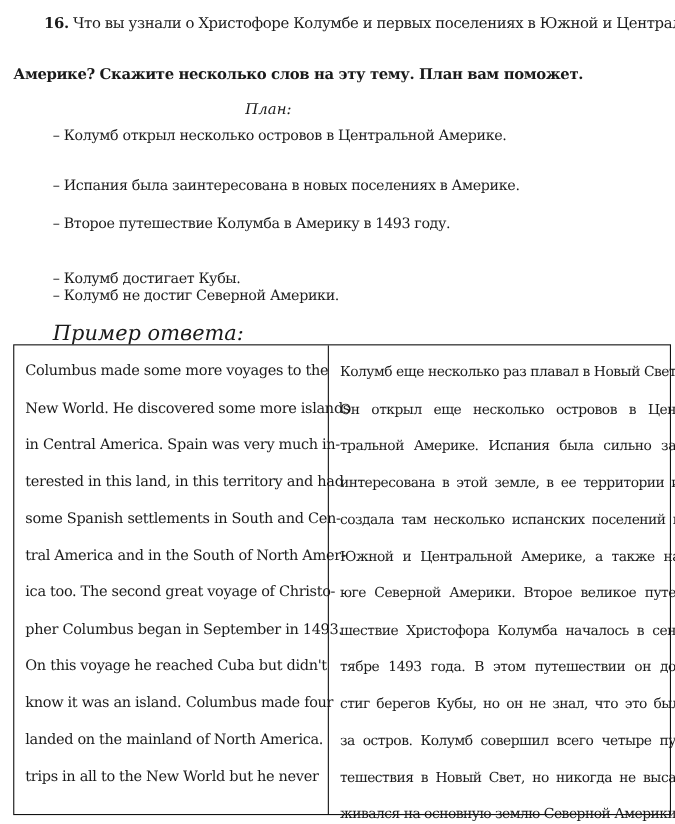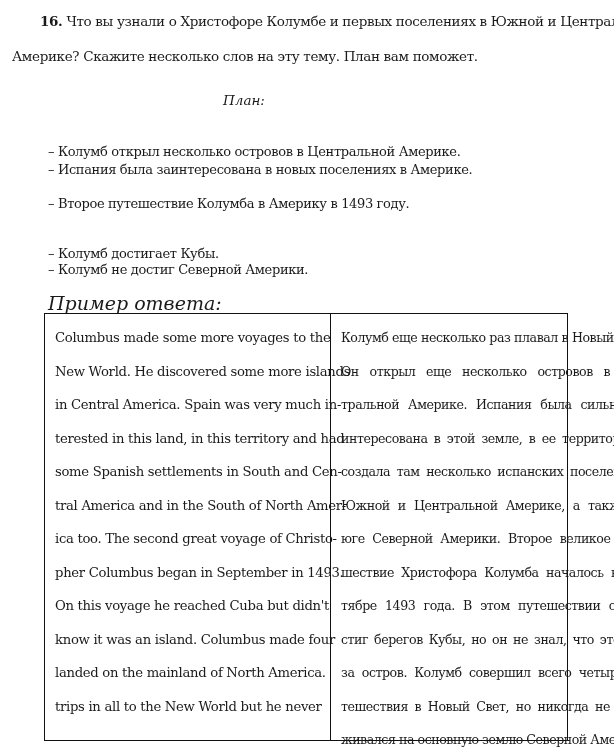--- a/index.html
+++ b/index.html
@@ -15,53 +15,52 @@
       font-family: "DejaVu Serif", serif;
       color: #1a1a1a;
     }
     .line {
       position: absolute;
       white-space: nowrap;
       font-size: 13.5px;
       letter-spacing: -0.35px;
     }
     .task-line-1 { left: 40px; top: 13px; }
-    .task-line-2 { left: 12px; top: 48px; }
+    .task-line-2 { left: 12px; top: 60px; font-weight: bold; }
     .task-number { font-weight: bold; }
     .plan-heading {
       position: absolute;
       left: 0; width: 488px;
       top: 92px;
       text-align: center;
       font-style: italic;
       font-size: 13.5px;
     }
     .plan-item { left: 48px; font-size: 13px; }
-    .plan-item-0 { top: 144px; }
+    .plan-item-0 { top: 116px; }
     .plan-item-1 { top: 162px; }
     .plan-item-2 { top: 196px; }
     .plan-item-3 { top: 230px; margin-top: 16px; }
     .plan-item-4 { top: 262px; }
     .example-label {
       position: absolute;
       left: 48px;
       top: 292px;
       font-style: italic;
       font-size: 19px;
     }
     .answer-table {
       position: absolute;
       left: 12px;
       top: 313px;
-      width: 524px;
+      width: 598px;
       height: 428px;
       border: 1.5px solid #111;
       box-sizing: border-box;
       display: flex;
-      margin-left: 32px;
     }
     .answer-col {
       box-sizing: border-box;
       padding: 12px 10px 0 10px;
       height: 100%;
     }
     .answer-col-en {
       width: 286px;
       border-right: 1.5px solid #111;
     }

